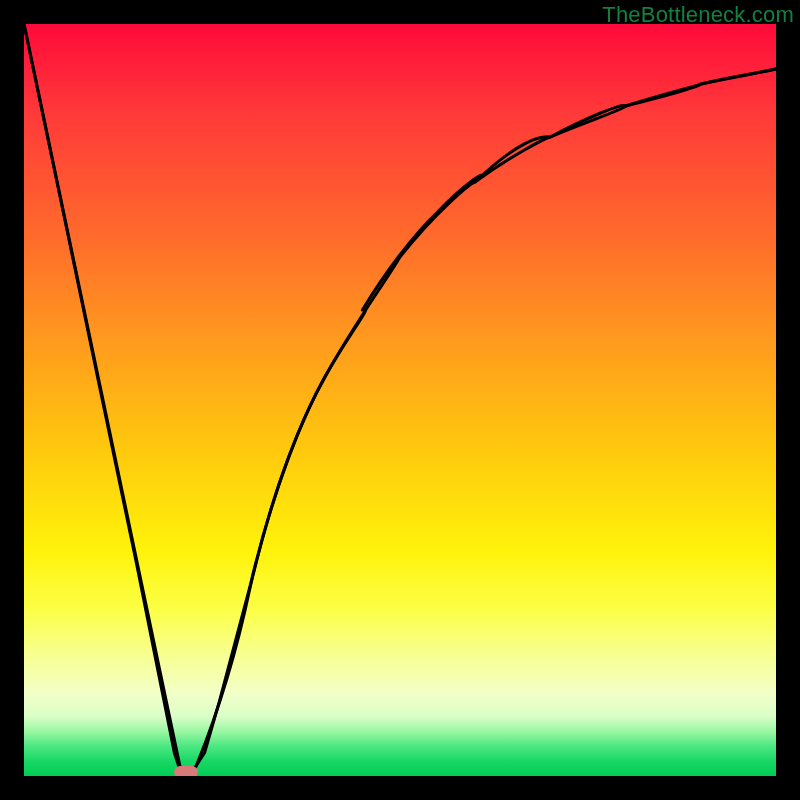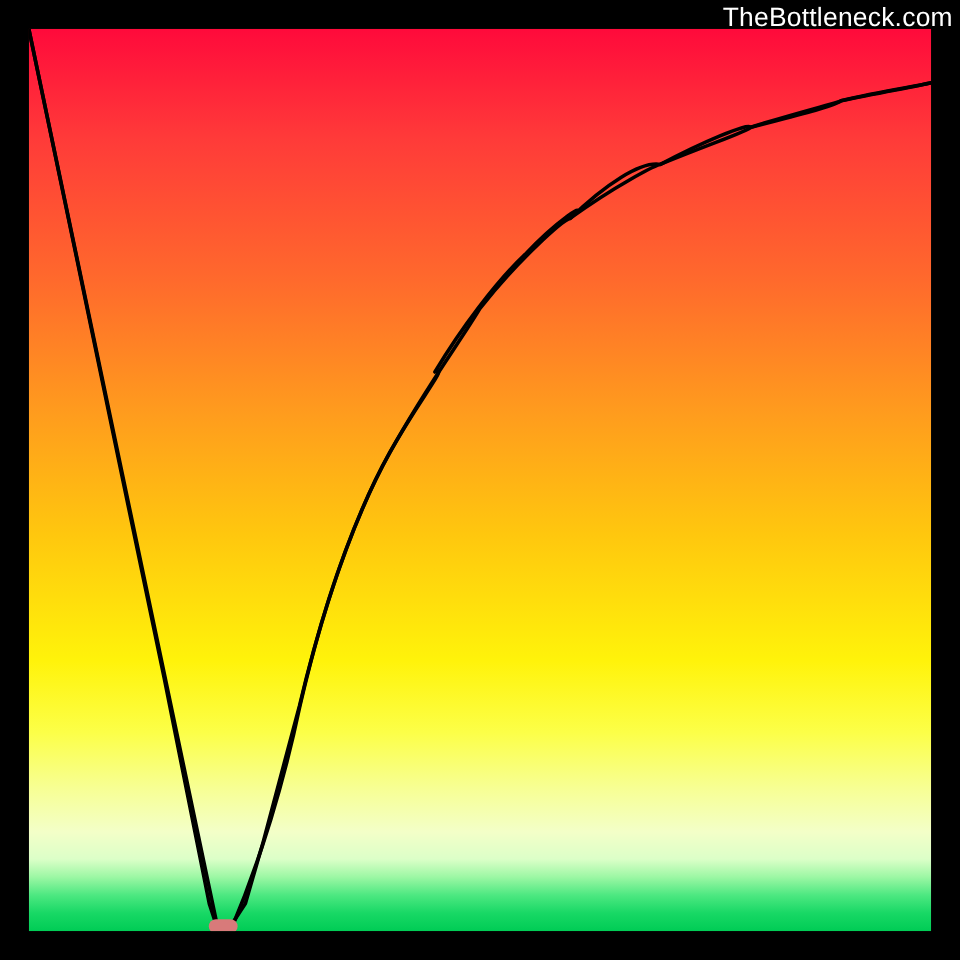--- a/index.html
+++ b/index.html
@@ -58,21 +58,21 @@
     stroke-linecap: round;
   }
   .marker {
     fill: #d87a7a;
     stroke: none;
   }
   .watermark {
     position: absolute;
     top: 2px;
     right: 6px;
-    color: #ffffff;
+    color: #15803d;
     font-size: 22px;
     letter-spacing: 0.2px;
     user-select: none;
   }
 </style>
 </head>
 <body>
 
 <div class="chart-frame">
 

